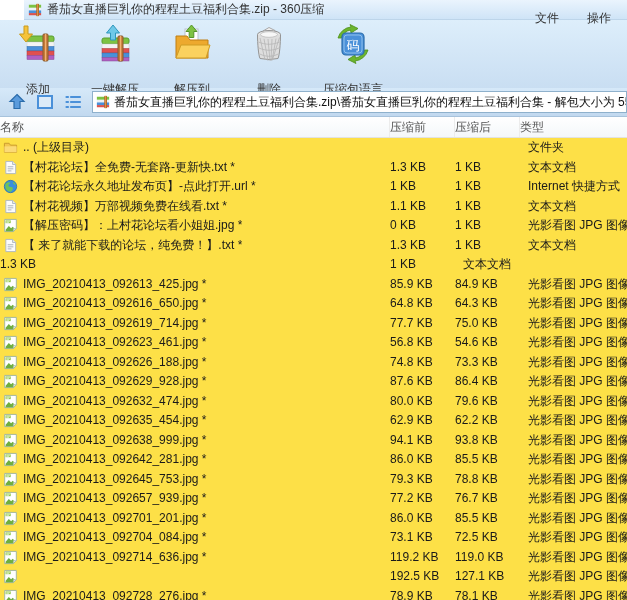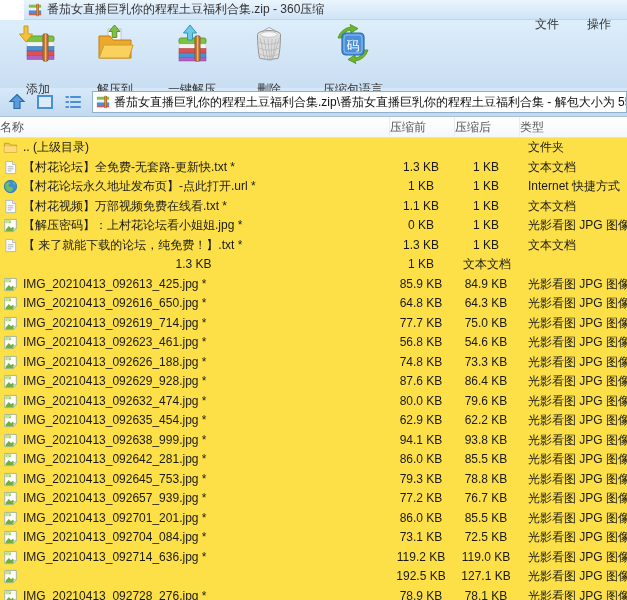--- a/index.html
+++ b/index.html
@@ -10,21 +10,21 @@
   }
   
   .titlebar {
     height:20px; background:linear-gradient(#eaf4fd,#cfe4f7);
     display:flex; align-items:center; position:relative;
     border-bottom:1px solid #bdd5ea;
     margin-left:24px;
   }
   .titlebar .app-icon { width:14px; height:14px; margin:0 5px 0 4px; display:inline-flex; }
   .titlebar .title-text { color:#333; white-space:nowrap; }
-  .menu-item { position:absolute; top:0; height:20px; line-height:20px; color:#333; cursor:default; padding:14px 2px; }
+  .menu-item { position:absolute; top:0; height:20px; line-height:20px; color:#333; cursor:default; padding:8px 2px; }
   .menu-file { left:509px; } .menu-op { left:561px;text-align:right; } .menu-tools { left:617px; }
   
   .toolbar {
     height:68px; background:linear-gradient(#ddeefb,#c9def2);
     display:flex; align-items:flex-start; padding:4px 0 0 2px;
   }
   .tbtn {
     width:72px; margin-right:5px; height:62px; display:flex; flex-direction:column;
     align-items:center; justify-content:flex-start; border-radius:3px; cursor:default;
   }
@@ -53,21 +53,21 @@
   }
   .lheader .hcell { border-right:1px solid #ececec; cursor:default; white-space:nowrap; }
   .lheader .hcell:last-child { border-right:none; }
   .row {
     display:grid; grid-template-columns:390px 65px 65px 1fr;
     height:19.5px; line-height:19.5px; cursor:default;
   }
   .cell-name { display:flex; align-items:center; overflow:hidden; white-space:nowrap; padding-left:3px; }
   .ficon { width:15px; height:15px; flex:0 0 15px; margin-right:5px; display:inline-flex; }
   .fname { overflow:hidden; white-space:nowrap; }
-  .cell-before, .cell-after { text-align:center; padding-right:3px; white-space:nowrap; }
+  .cell-before, .cell-after { text-align:left; padding-right:3px; white-space:nowrap; }
   .cell-type { padding-left:8px; white-space:nowrap; overflow:hidden; }
 </style>
 </head>
 <body>
 
 <div class="titlebar">
   <span class="app-icon">
     <svg viewBox="0 0 16 16" width="14" height="14">
         <rect x="1" y="2" width="14" height="3.5" fill="#7dc242"></rect>
         <rect x="1" y="5.5" width="14" height="3" fill="#eef2f5"></rect>
@@ -97,44 +97,44 @@
             <rect x="27" y="10" width="1.2" height="27" fill="#f0b071"></rect>
           </g>
         <path d="M10 2 v8 h4.5 l-6.5 8 -6.5 -8 H6 v-8 z" fill="#f5c33b" stroke="#c99a1e" stroke-width="1"></path>
       </svg>
     </span>
     <span class="tlabel">添加</span>
   </div>
   <div class="tbtn">
     <span class="ticon">
       <svg viewBox="0 0 40 40" width="40" height="40">
-        <rect x="13" y="5" width="13" height="15" fill="#ffffff" stroke="#b9c2cc" stroke-width="1"></rect>
-        <path d="M19.5 1 l5.5 6.5 h-3.2 v6 h-4.6 v-6 H14 z" fill="#7dc242" stroke="#55952b" stroke-width="1"></path>
-        <path d="M4 12 h11 l3 4 h18 v18 H4 z" fill="#eda92e" stroke="#bf7f14" stroke-width="1"></path>
-        <path d="M4 34 l5 -13 h29 l-4 13 z" fill="#fbd15e" stroke="#cf9c25" stroke-width="1"></path>
-      </svg>
-    </span>
-    <span class="tlabel">解压到</span>
-  </div>
-  <div class="tbtn">
-    <span class="ticon">
-      <svg viewBox="0 0 40 40" width="40" height="40">
         <g>
             <rect x="7" y="14" width="27" height="6" rx="2" fill="#7dc242" stroke="#5a9e2f" stroke-width="1"></rect>
             <rect x="7" y="20" width="27" height="4.5" fill="#f3f3f3" stroke="#cfcfcf" stroke-width="0.5"></rect>
             <rect x="7" y="24.5" width="27" height="4.5" fill="#e05050" stroke="#b23a3a" stroke-width="0.5"></rect>
             <rect x="7" y="29" width="27" height="4.5" fill="#4a90d9" stroke="#2f6fae" stroke-width="0.5"></rect>
             <rect x="7" y="33.5" width="27" height="3.5" fill="#b05fc2" stroke="#844892" stroke-width="0.5"></rect>
             <rect x="23" y="12" width="5" height="25" rx="1" fill="#c77b3a" stroke="#8a5a2a" stroke-width="1"></rect>
             <rect x="25" y="12" width="1.2" height="25" fill="#f0b071"></rect>
           </g>
         <path d="M18 1 l6.5 8 h-4 v7 h-5 v-7 h-4 z" fill="#6ec8e8" stroke="#2e96bc" stroke-width="1"></path>
       </svg>
     </span>
     <span class="tlabel">一键解压</span>
+  </div>
+  <div class="tbtn">
+    <span class="ticon">
+      <svg viewBox="0 0 40 40" width="40" height="40">
+        <rect x="13" y="5" width="13" height="15" fill="#ffffff" stroke="#b9c2cc" stroke-width="1"></rect>
+        <path d="M19.5 1 l5.5 6.5 h-3.2 v6 h-4.6 v-6 H14 z" fill="#7dc242" stroke="#55952b" stroke-width="1"></path>
+        <path d="M4 12 h11 l3 4 h18 v18 H4 z" fill="#eda92e" stroke="#bf7f14" stroke-width="1"></path>
+        <path d="M4 34 l5 -13 h29 l-4 13 z" fill="#fbd15e" stroke="#cf9c25" stroke-width="1"></path>
+      </svg>
+    </span>
+    <span class="tlabel">解压到</span>
   </div>
   <div class="tbtn">
     <span class="ticon">
       <svg viewBox="0 0 40 40" width="40" height="40">
         <path d="M14 7 l6 -3.5 6 3 -1.5 4.5 h-9 z" fill="#f0f0f0" stroke="#a8a8a8" stroke-width="1"></path>
         <ellipse cx="20" cy="10.5" rx="11.5" ry="4" fill="#e6e6e6" stroke="#959595" stroke-width="1"></ellipse>
         <path d="M8.5 10.5 c0 9 1 21 2.5 24 a16 5.5 0 0 0 18 0 c1.5 -3 2.5 -15 2.5 -24" fill="#dedede" stroke="#959595" stroke-width="1"></path>
         <g stroke="#b5b5b5" stroke-width="0.8" fill="none">
           <path d="M11 14 l5 22 M15 14.8 l4 22 M19 15 l2 22 M23 15 l-1 22 M27 14.6 l-4 22 M30.5 13.5 l-7 22"></path>
           <path d="M9.5 18 c7 3 14 3 21 0 M10 24 c7 3 13 3 20 0 M10.8 30 c6 3 12.4 3 18.4 0"></path>

